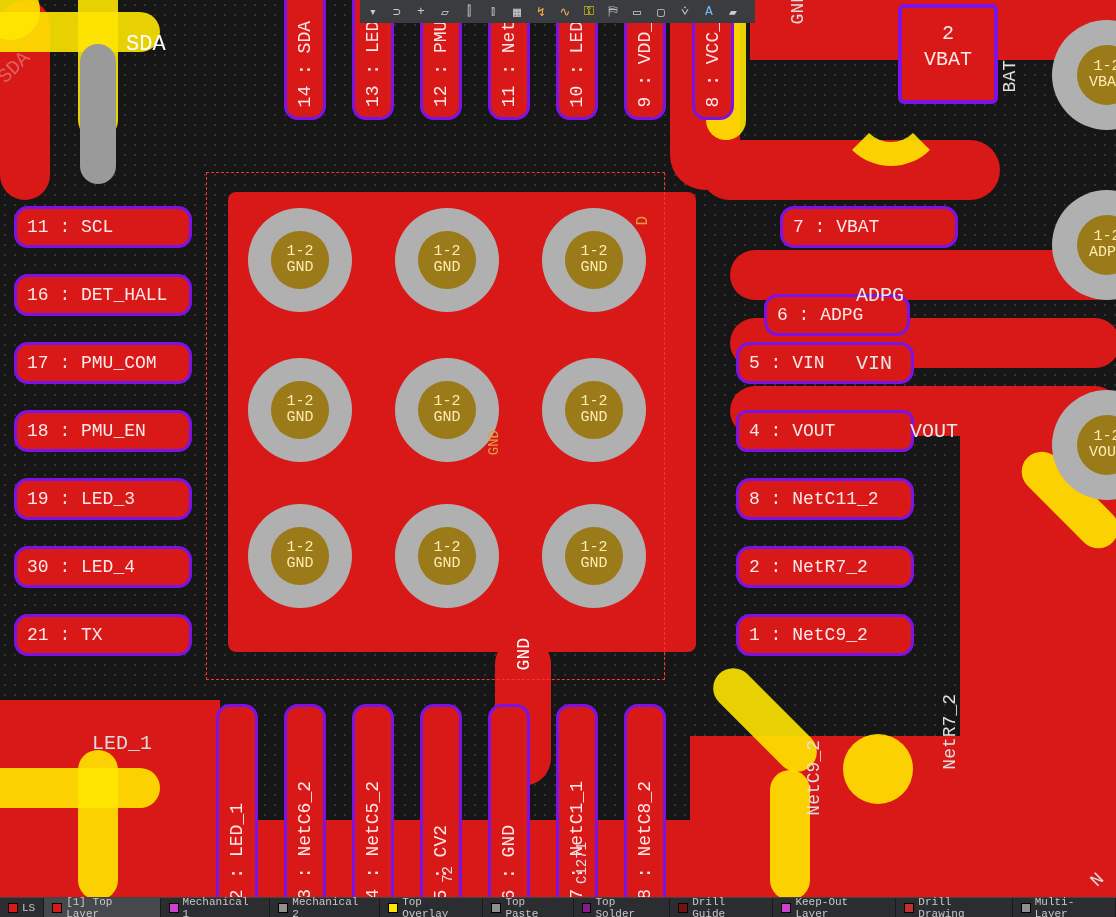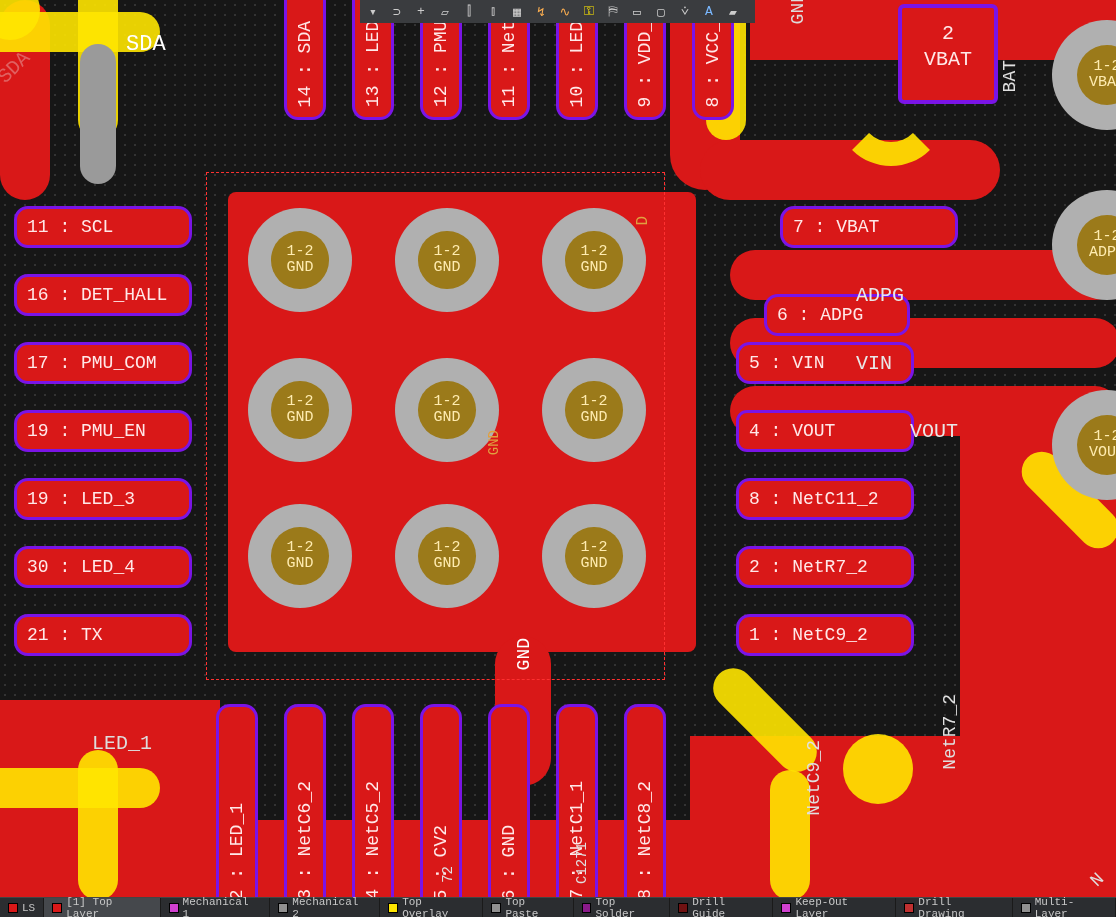--- a/index.html
+++ b/index.html
@@ -90,21 +90,21 @@
       <div class="pad" style="left: 14px; top: 206px; width: 178px; height: 42px;">
         <span class="lbl">11 : SCL</span>
       </div>
       <div class="pad" style="left: 14px; top: 274px; width: 178px; height: 42px;">
         <span class="lbl">16 : DET_HALL</span>
       </div>
       <div class="pad" style="left: 14px; top: 342px; width: 178px; height: 42px;">
         <span class="lbl">17 : PMU_COM</span>
       </div>
       <div class="pad" style="left: 14px; top: 410px; width: 178px; height: 42px;">
-        <span class="lbl">19 : PMU_EN</span>
+        <span class="lbl">18 : PMU_EN</span>
       </div>
       <div class="pad" style="left: 14px; top: 478px; width: 178px; height: 42px;">
         <span class="lbl">19 : LED_3</span>
       </div>
       <div class="pad" style="left: 14px; top: 546px; width: 178px; height: 42px;">
         <span class="lbl">30 : LED_4</span>
       </div>
       <div class="pad" style="left: 14px; top: 614px; width: 178px; height: 42px;">
         <span class="lbl">21 : TX</span>
       </div>

